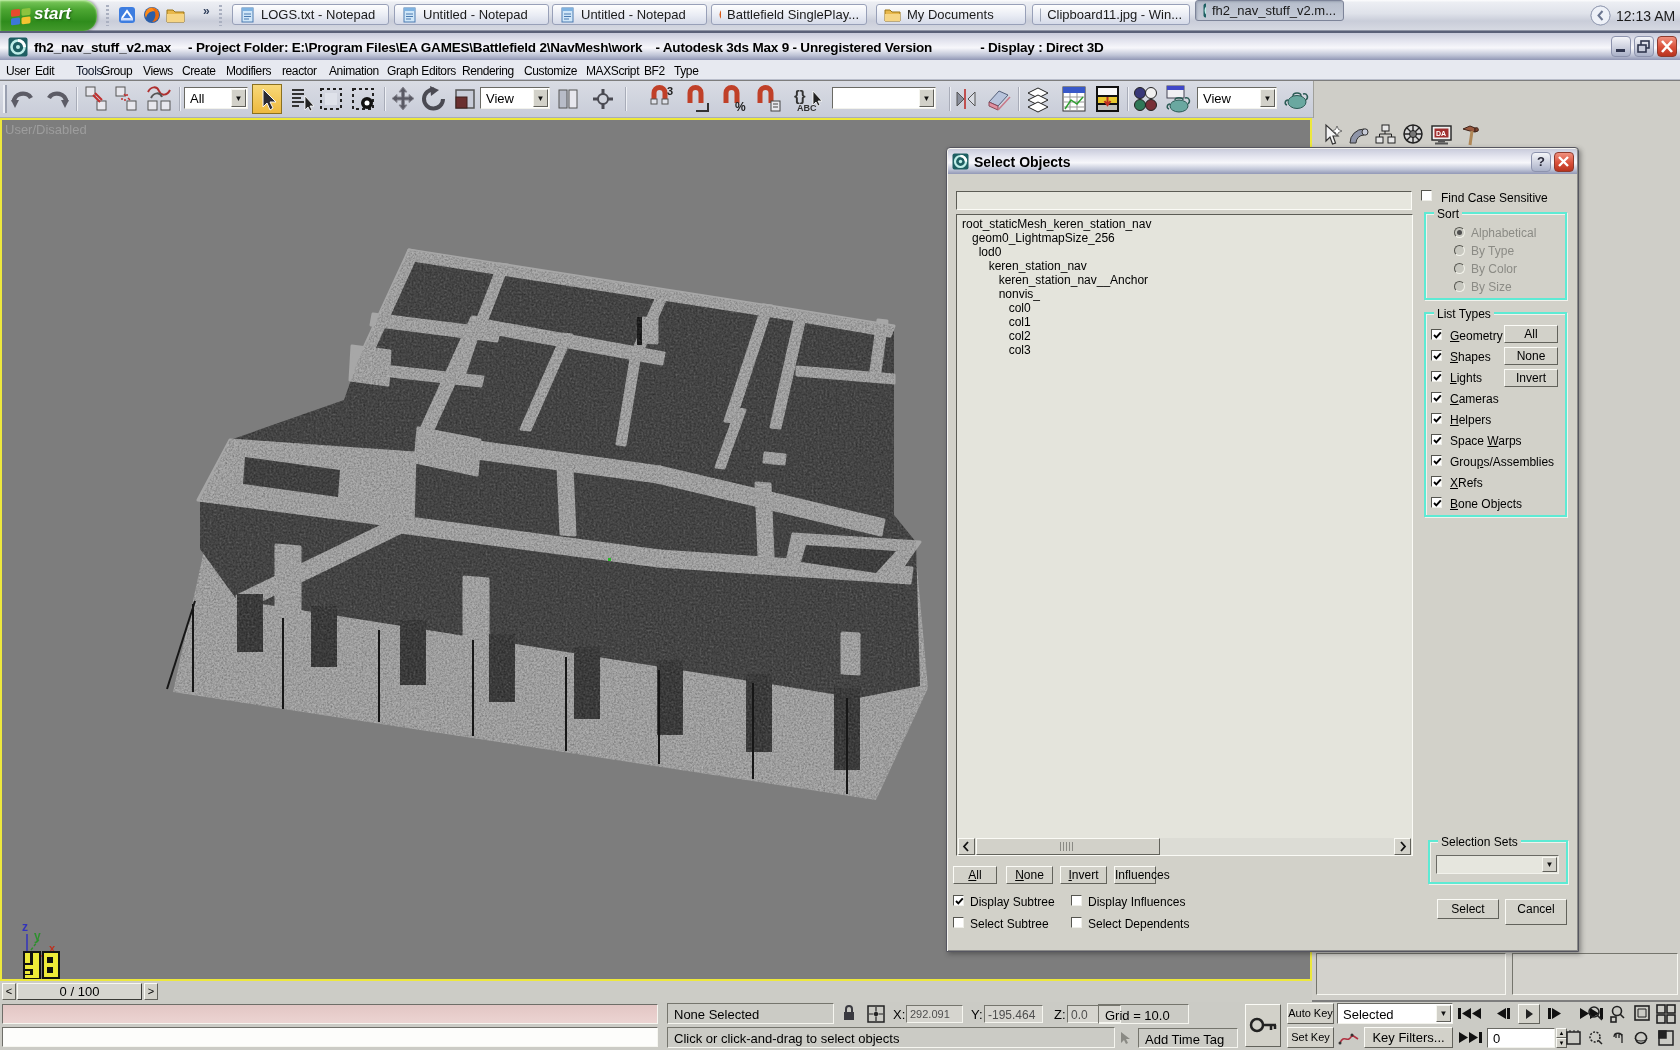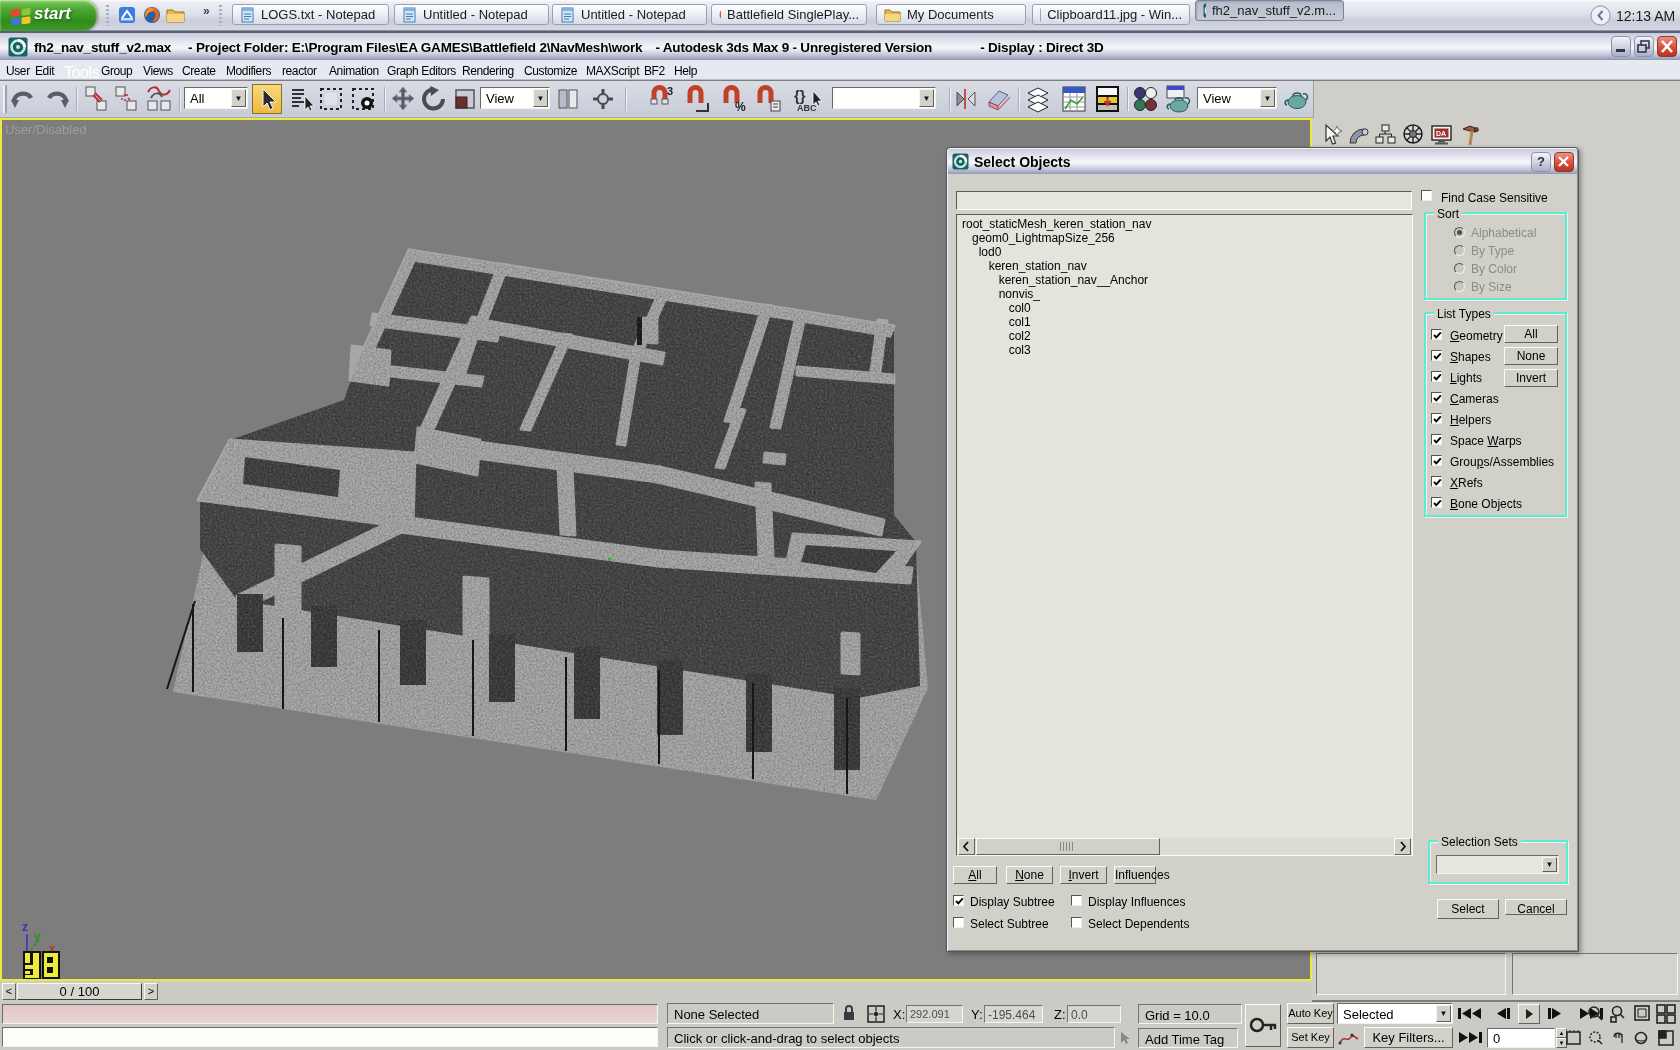--- a/index.html
+++ b/index.html
@@ -109,33 +109,33 @@
       <rect x="3" y="8" width="8" height="7" fill="#c9cddc" stroke="#30364e" stroke-width="1.6"></rect>
     </svg></div>
 <div class="abs" style="left:1657px;top:36px;width:20px;height:21px;border-radius:4px;background:linear-gradient(180deg,#f0907e,#d9503a 55%,#b8331e);border:1px solid #8f3a2c"><svg width="18" height="19">
       <path d="M4 4 L14 15 M14 4 L4 15" stroke="#fff" stroke-width="2.6"></path>
     </svg></div>
 
 <div class="abs" style="left:0;top:60px;width:1680px;height:20px;background:#e7e9f0;border-bottom:1px solid #b9bdca"></div>
 <div class="abs" style="top:64px;left:0;width:1680px;height:16px">
     <span style="position:absolute;left:6px;font-size:12px;letter-spacing:-0.4px;color:#000">User</span>
     <span style="position:absolute;left:35px;font-size:12px;letter-spacing:-0.4px;color:#000">Edit</span>
-    <span style="position:absolute;left:64px;font-size:16px;letter-spacing:-0.4px;color:#ffffff">Tools</span>
+    <span style="position:absolute;left:76px;font-size:12px;letter-spacing:-0.4px;color:#0f172a">Tools</span>
     <span style="position:absolute;left:101px;font-size:12px;letter-spacing:-0.4px;color:#000">Group</span>
     <span style="position:absolute;left:143px;font-size:12px;letter-spacing:-0.4px;color:#000">Views</span>
     <span style="position:absolute;left:182px;font-size:12px;letter-spacing:-0.4px;color:#000">Create</span>
     <span style="position:absolute;left:226px;font-size:12px;letter-spacing:-0.4px;color:#000">Modifiers</span>
     <span style="position:absolute;left:282px;font-size:12px;letter-spacing:-0.4px;color:#000">reactor</span>
     <span style="position:absolute;left:329px;font-size:12px;letter-spacing:-0.4px;color:#000">Animation</span>
     <span style="position:absolute;left:387px;font-size:12px;letter-spacing:-0.4px;color:#000">Graph Editors</span>
     <span style="position:absolute;left:462px;font-size:12px;letter-spacing:-0.4px;color:#000">Rendering</span>
     <span style="position:absolute;left:524px;font-size:12px;letter-spacing:-0.4px;color:#000">Customize</span>
     <span style="position:absolute;left:586px;font-size:12px;letter-spacing:-0.4px;color:#000">MAXScript</span>
     <span style="position:absolute;left:644px;font-size:12px;letter-spacing:-0.4px;color:#000">BF2</span>
-    <span style="position:absolute;left:674px;font-size:12px;letter-spacing:-0.4px;color:#000">Help</span>
+    <span style="position:absolute;left:674px;font-size:12px;letter-spacing:-0.4px;color:#000">Type</span>
   </div>
 
 <div class="abs" style="left:0;top:81px;width:1680px;height:37px;background:linear-gradient(180deg,#d9dce4,#c8ccd8);border-bottom:1px solid #a8acba"></div>
 
 <div class="abs" style="left:3px;top:85px;width:4px;height:28px;border-left:2px solid #eef0f5;border-right:2px solid #9aa0b0"></div>
 <svg class="abs" style="left:10px;top:86px" width="26" height="26">
     <path d="M4 16 A9 8 0 0 1 21 12" fill="none" stroke="#5c5c66" stroke-width="4.5"></path>
     <path d="M1 14 L9 14 L5 22 Z" fill="#5c5c66"></path>
   </svg>
 <svg class="abs" style="left:44px;top:86px" width="26" height="26">
@@ -459,21 +459,21 @@
     <span style="position:absolute;left:3px;top:2px;font-size:11px;color:#4e4e4e">292.091</span>
   </div>
 <div class="abs lab" style="left:971px;top:1007px;font-size:13px">Y:</div>
 <div class="abs sunk" style="left:984px;top:1005px;width:59px;height:18px;background:#d6d5cf">
     <span style="position:absolute;left:3px;top:2px;font-size:12px;color:#4e4e4e">-195.464</span>
   </div>
 <div class="abs lab" style="left:1054px;top:1007px;font-size:13px">Z:</div>
 <div class="abs sunk" style="left:1067px;top:1005px;width:54px;height:18px;background:#d6d5cf">
     <span style="position:absolute;left:3px;top:2px;font-size:12px;color:#4e4e4e">0.0</span>
   </div>
-<div class="abs sunk" style="left:1138px;top:1004px;width:104px;height:20px">
+<div class="abs sunk" style="left:1098px;top:1004px;width:91px;height:20px">
     <span style="position:absolute;left:6px;top:3px;font-size:13px">Grid = 10.0</span>
   </div>
 <svg class="abs" style="left:1118px;top:1030px" width="16" height="16">
     <path d="M3 2 L3 13 L6 10 L8 14 L10 13 L8 9 L12 9Z" fill="#8a8a84"></path>
   </svg>
 <div class="abs sunk" style="left:1138px;top:1028px;width:100px;height:20px">
     <span style="position:absolute;left:6px;top:3px;font-size:13px">Add Time Tag</span>
   </div>
 <div class="abs btn" style="left:1245px;top:1004px;width:36px;height:43px"><svg width="32" height="40">
       <circle cx="10" cy="20" r="6" fill="none" stroke="#222" stroke-width="2.5"></circle>
@@ -701,12 +701,12 @@
 <div class="lab" style="left:1088px;top:917px">Select Dependents</div>
 
 <div class="abs grp" style="left:1428px;top:840px;width:140px;height:44px">
     <span class="grplab">Selection Sets</span>
   </div>
 <div class="ddw" style="left:1436px;top:855px;width:123px;height:19px;background:#e6e6de">
     <div class="dda" style="line-height:14px">▼</div>
   </div>
 
 <div class="abs btn" style="left:1437px;top:899px;width:62px;height:20px;line-height:18px">Select</div>
-<div class="abs btn" style="left:1505px;top:899px;width:62px;height:16px;line-height:18px">Cancel</div>
+<div class="abs btn" style="left:1505px;top:899px;width:62px;height:26px;line-height:18px">Cancel</div>
 </body></html>

